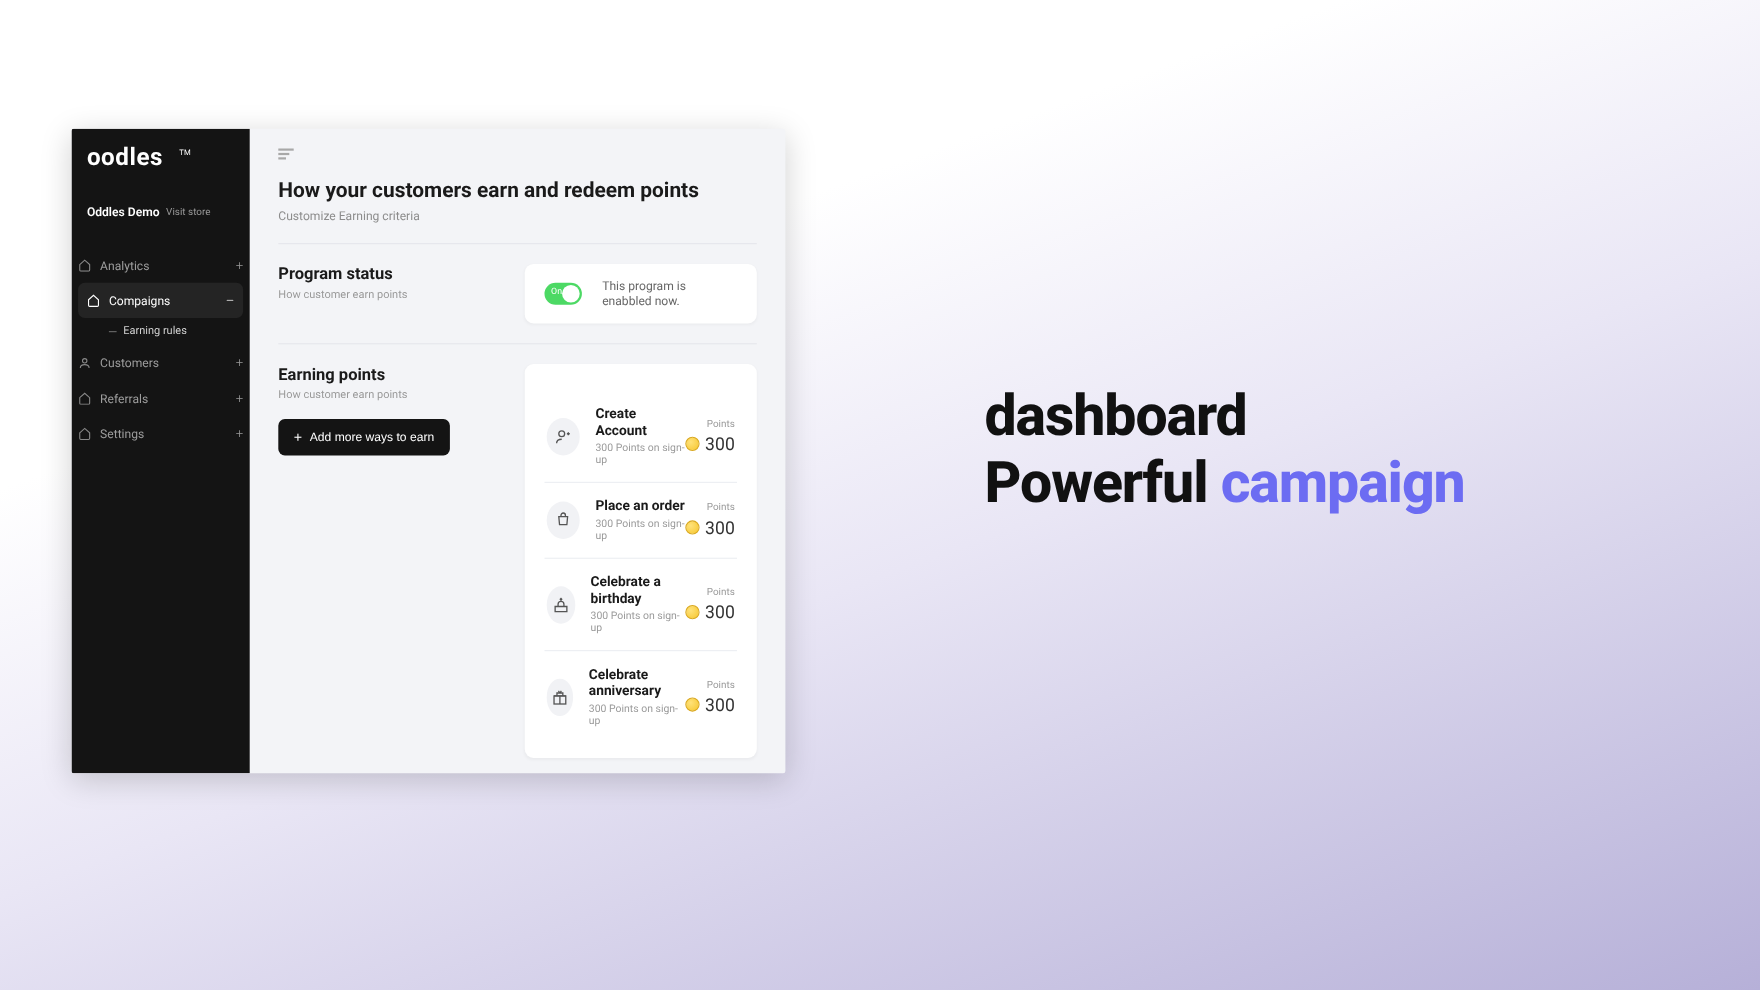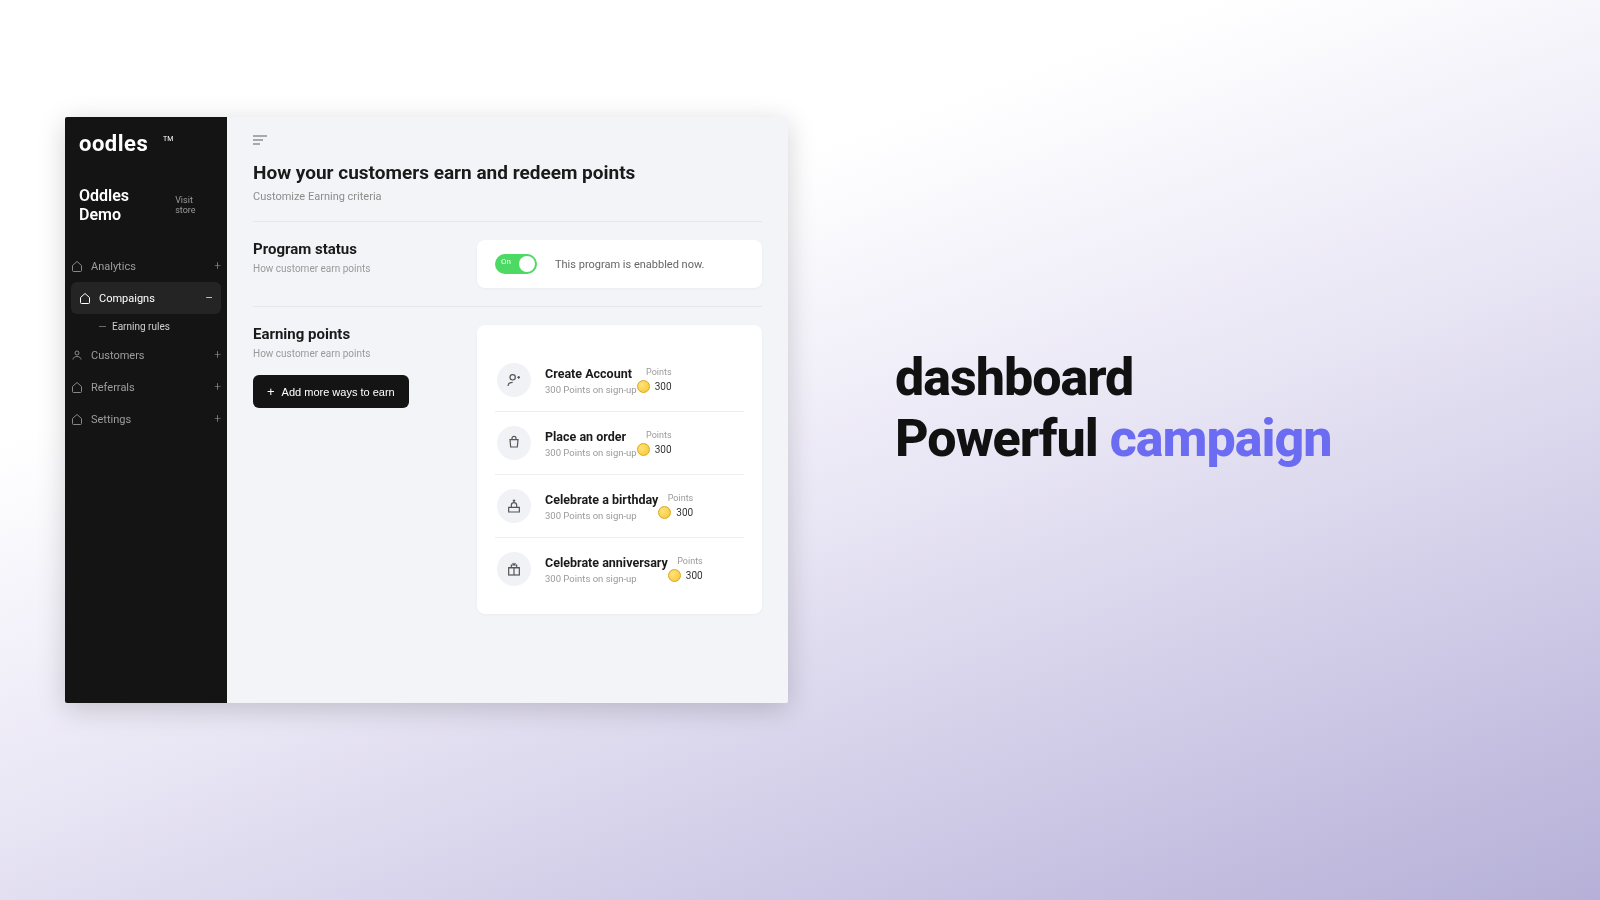--- a/index.html
+++ b/index.html
@@ -3,30 +3,30 @@
 <meta charset="utf-8">
 <style>
 * { margin:0; padding:0; box-sizing:border-box; }
 body {
   width:1600px; height:900px;
   font-family:-apple-system,BlinkMacSystemFont,"Segoe UI",Roboto,sans-serif;
   background:linear-gradient(160deg,#ffffff 0%,#ffffff 30%,#e9e6f5 55%,#b6b0d8 100%);
   position:relative; overflow:hidden;
 }
 .app {
-  position:absolute; left:65px; top:117px; width:723px; height:586px;
+  position:absolute; left:65px; top:117px; width:649px; height:586px;
   background:#f3f4f7; display:flex; border-radius:2px; overflow:hidden;
   box-shadow:0 6px 28px rgba(0,0,0,.18);
 }
 .sidebar { width:162px; background:#141414; color:#bcbcbc; display:flex; flex-direction:column; padding-top:14px; }
 .logo-wrap { padding:0 14px 12px; position:relative; }
 .logo { color:#fff; font-weight:700; font-size:22px; letter-spacing:.5px; }
 .tm { position:absolute; top:4px; left:98px; font-size:7px; color:#fff; }
 .store-row { padding:18px 14px 8px; display:flex; align-items:center; gap:6px; }
-.store-name { color:#fff; font-size:16px; font-weight:600; }
+.store-name { color:#fff; font-size:11px; font-weight:600; }
 .visit { color:#9a9a9a; font-size:9px; }
 .nav { margin-top:18px; }
 .nav-item { display:flex; align-items:center; justify-content:space-between; padding:9px 6px; font-size:11px; color:#9d9d9d; cursor:pointer; }
 .nav-item .left { display:flex; align-items:center; gap:8px; }
 .nav-item.active { background:#242424; color:#fff; border-radius:6px; margin:0 6px; padding:9px 8px; }
 .plus { color:#9a9a9a; font-size:12px; font-weight:300; }
 .sub { padding:7px 10px 7px 34px; font-size:10px; color:#d0d0d0; display:flex; align-items:center; gap:6px; }
 .sub-bar { width:7px; height:1px; background:#6a6a6a; display:inline-block; }
 .ico { width:12px; height:12px; display:inline-block; }
 .content { flex:1; padding:18px 26px 0; overflow:hidden; }
@@ -49,21 +49,21 @@
 .add-btn { margin-top:16px; background:#141414; color:#fff; border:none; border-radius:6px; padding:9px 14px; font-size:11px; font-weight:500; display:flex; align-items:center; gap:7px; cursor:pointer; }
 .rule-list { margin-top:10px; display:flex; flex-direction:column; }
 .rule { display:flex; align-items:center; padding:14px 2px; border-bottom:1px solid #eceef2; }
 .rule:last-child { border-bottom:none; }
 .rule-left { display:flex; align-items:center; gap:14px; }
 .rule-ico { width:34px; height:34px; border-radius:50%; background:#f1f2f5; display:flex; align-items:center; justify-content:center; color:#555; }
 .rule-title { font-size:12.5px; font-weight:700; color:#1a1a1a; }
 .rule-sub { font-size:9.5px; color:#9a9a9a; margin-top:3px; }
 .rule-right { text-align:right; }
 .pts-label { font-size:9px; color:#9a9a9a; }
-.pts-val { font-size:10px; color:#333; display:flex; align-items:center; justify-content:flex-end; gap:5px; margin-top:3px; }
+.pts-val { font-size:16px; color:#333; display:flex; align-items:center; justify-content:flex-end; gap:5px; margin-top:3px; }
 .coin { width:13px; height:13px; border-radius:50%; background:radial-gradient(circle at 35% 35%,#ffe27a,#f6c62e); border:1px solid #d9a81f; }
 .card-head { font-size:11px; color:#6a6a6a; }
 .hero { position:absolute; left:895px; top:347px; width:540px; }
 .hero-line { font-size:52px; font-weight:800; color:#111; line-height:1.18; letter-spacing:-1px; }
 .hero-accent { color:#6c6cf2; }
 svg { display:block; }
 </style>
 </head>
 <body>
 

